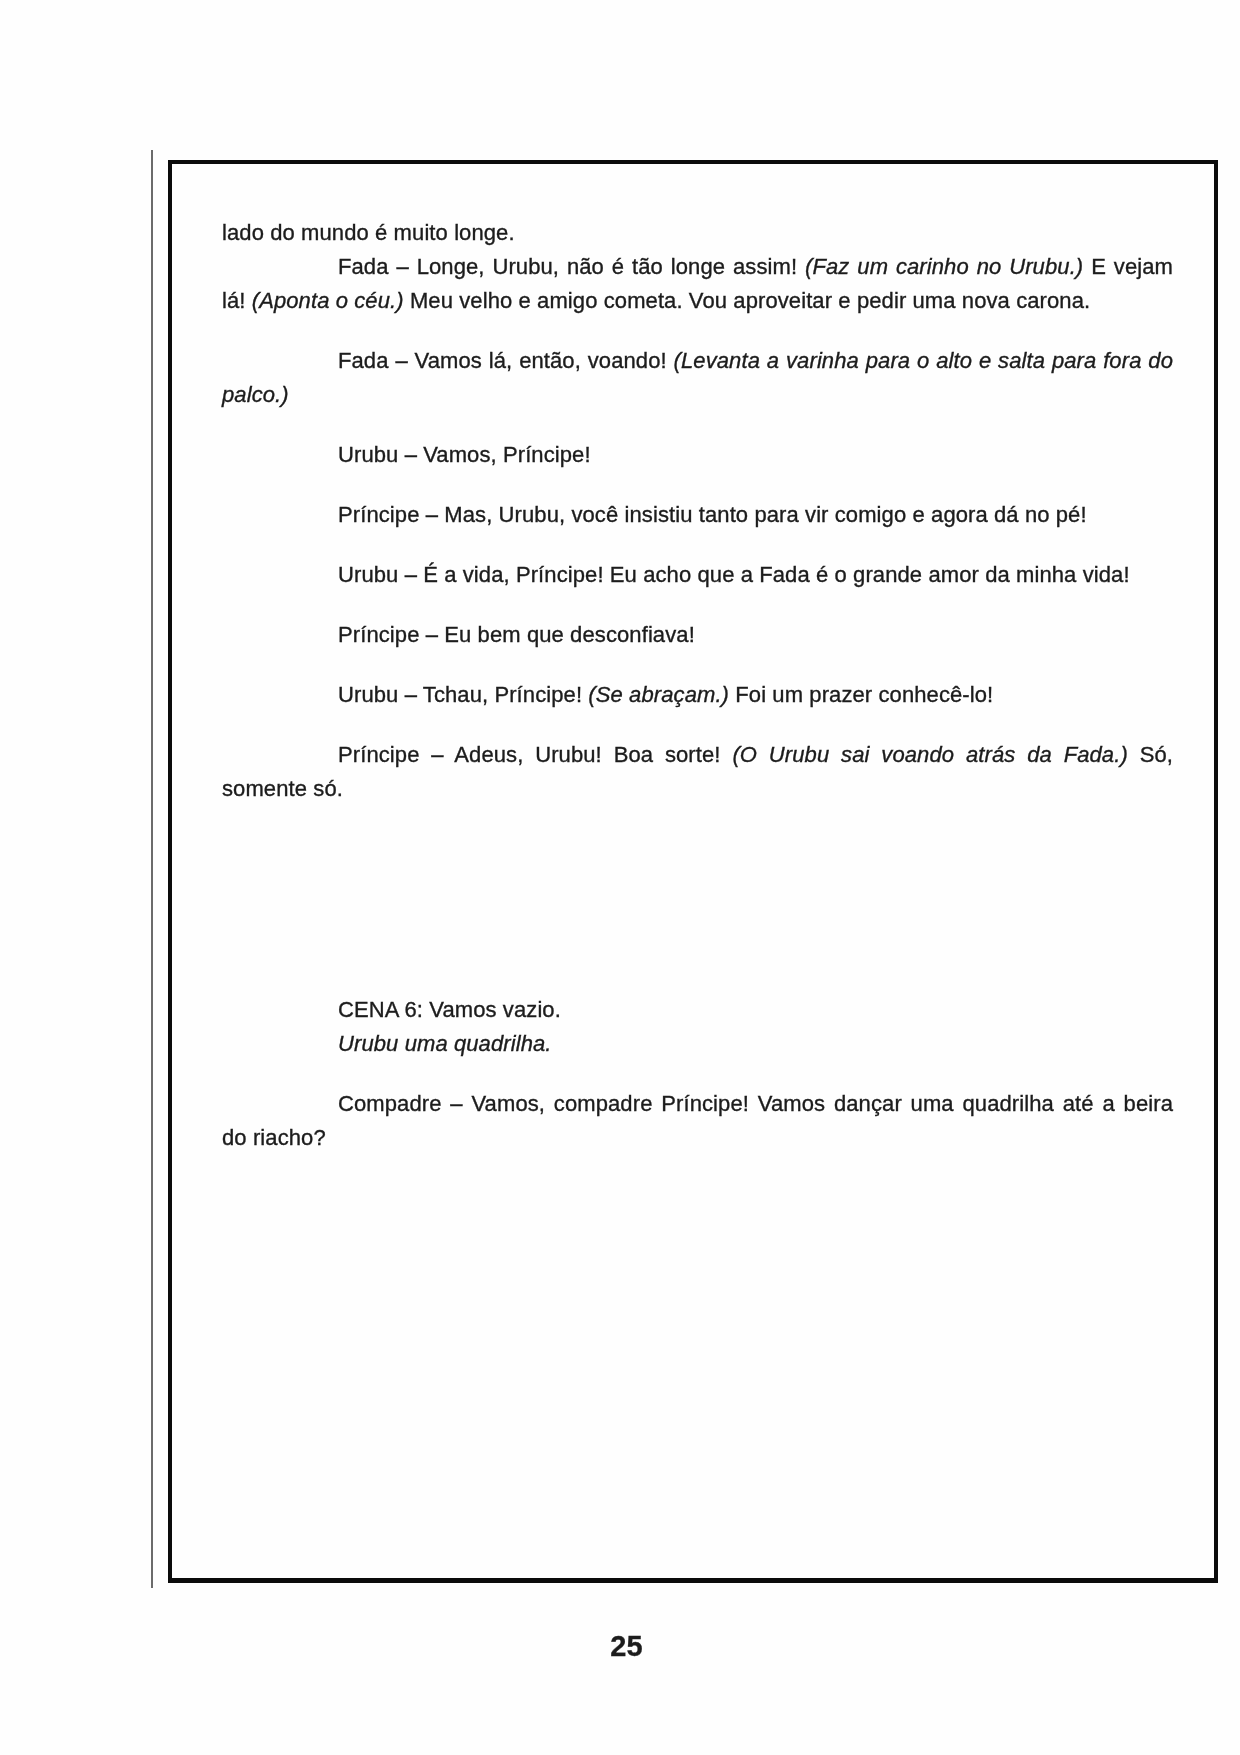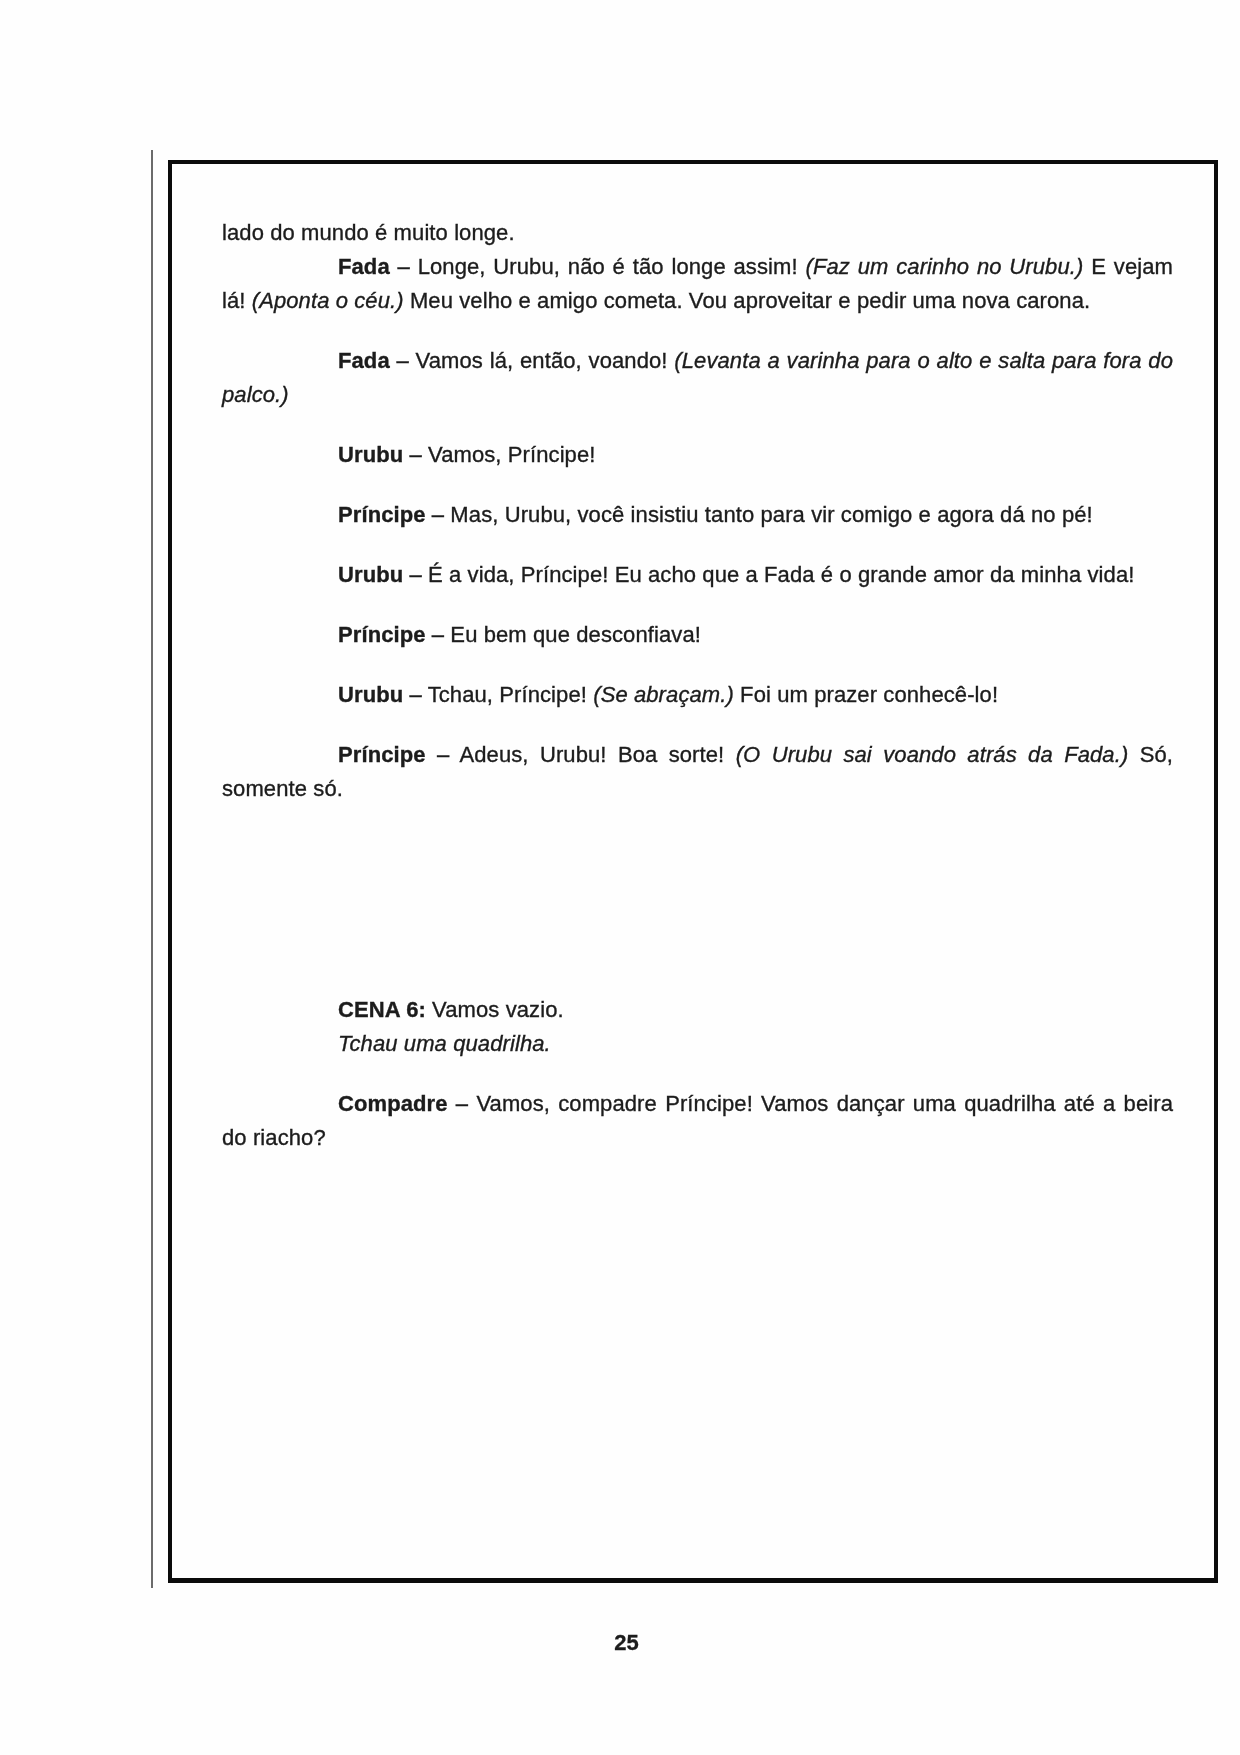--- a/index.html
+++ b/index.html
@@ -53,29 +53,29 @@
   }
   .para {
     margin: 0;
     text-indent: 116px;
     text-align: justify;
     text-align-last: left;
   }
   .para.no-indent { text-indent: 0; }
   .para.gap      { margin-top: 26px; }
   .para.big-gap  { margin-top: 187px; }
-  .b { font-weight: bold; }
+  .b { font-weight: normal; }
   .i { font-style: italic; }
   .page-number {
     position: absolute;
     left: 168px;
     top: 1630px;
     width: 917px;
     text-align: center;
-    font-size: 22px;
+    font-size: 29px;
     font-weight: bold;
     -webkit-text-stroke: 0.3px #1c1c1c;
   }
 </style>
 </head>
 <body>
 
 <div class="page">
   <div class="scan-line"></div>
   <div class="frame">
@@ -83,18 +83,18 @@
         <p class="para no-indent"><span class="n">lado do mundo é muito longe.</span></p>
         <p class="para"><span class="b">Fada</span><span class="n"> – Longe, Urubu, não é tão longe assim! </span><span class="i">(Faz um carinho no Urubu.)</span><span class="n"> E vejam lá! </span><span class="i">(Aponta o céu.)</span><span class="n"> Meu velho e amigo cometa. Vou aproveitar e pedir uma nova carona.</span></p>
         <p class="para gap"><span class="b">Fada</span><span class="n"> – Vamos lá, então, voando! </span><span class="i">(Levanta a varinha para o alto e salta para fora do palco.)</span></p>
         <p class="para gap"><span class="b">Urubu</span><span class="n"> – Vamos, Príncipe!</span></p>
         <p class="para gap"><span class="b">Príncipe</span><span class="n"> – Mas, Urubu, você insistiu tanto para vir comigo e agora dá no pé!</span></p>
         <p class="para gap"><span class="b">Urubu</span><span class="n"> – É a vida, Príncipe! Eu acho que a Fada é o grande amor da minha vida!</span></p>
         <p class="para gap"><span class="b">Príncipe</span><span class="n"> – Eu bem que desconfiava!</span></p>
         <p class="para gap"><span class="b">Urubu</span><span class="n"> – Tchau, Príncipe! </span><span class="i">(Se abraçam.)</span><span class="n"> Foi um prazer conhecê-lo!</span></p>
         <p class="para gap"><span class="b">Príncipe</span><span class="n"> – Adeus, Urubu! Boa sorte! </span><span class="i">(O Urubu sai voando atrás da Fada.)</span><span class="n"> Só, somente só.</span></p>
         <p class="para big-gap"><span class="b">CENA 6:</span><span class="n"> Vamos vazio.</span></p>
-        <p class="para"><span class="i">Tchau uma quadrilha.</span></p>
+        <p class="para"><span class="i">Urubu uma quadrilha.</span></p>
         <p class="para gap"><span class="b">Compadre</span><span class="n"> – Vamos, compadre Príncipe! Vamos dançar uma quadrilha até a beira do riacho?</span></p>
       </div>
   </div>
   <div class="page-number">25</div>
 </div>
 
 </body></html>

